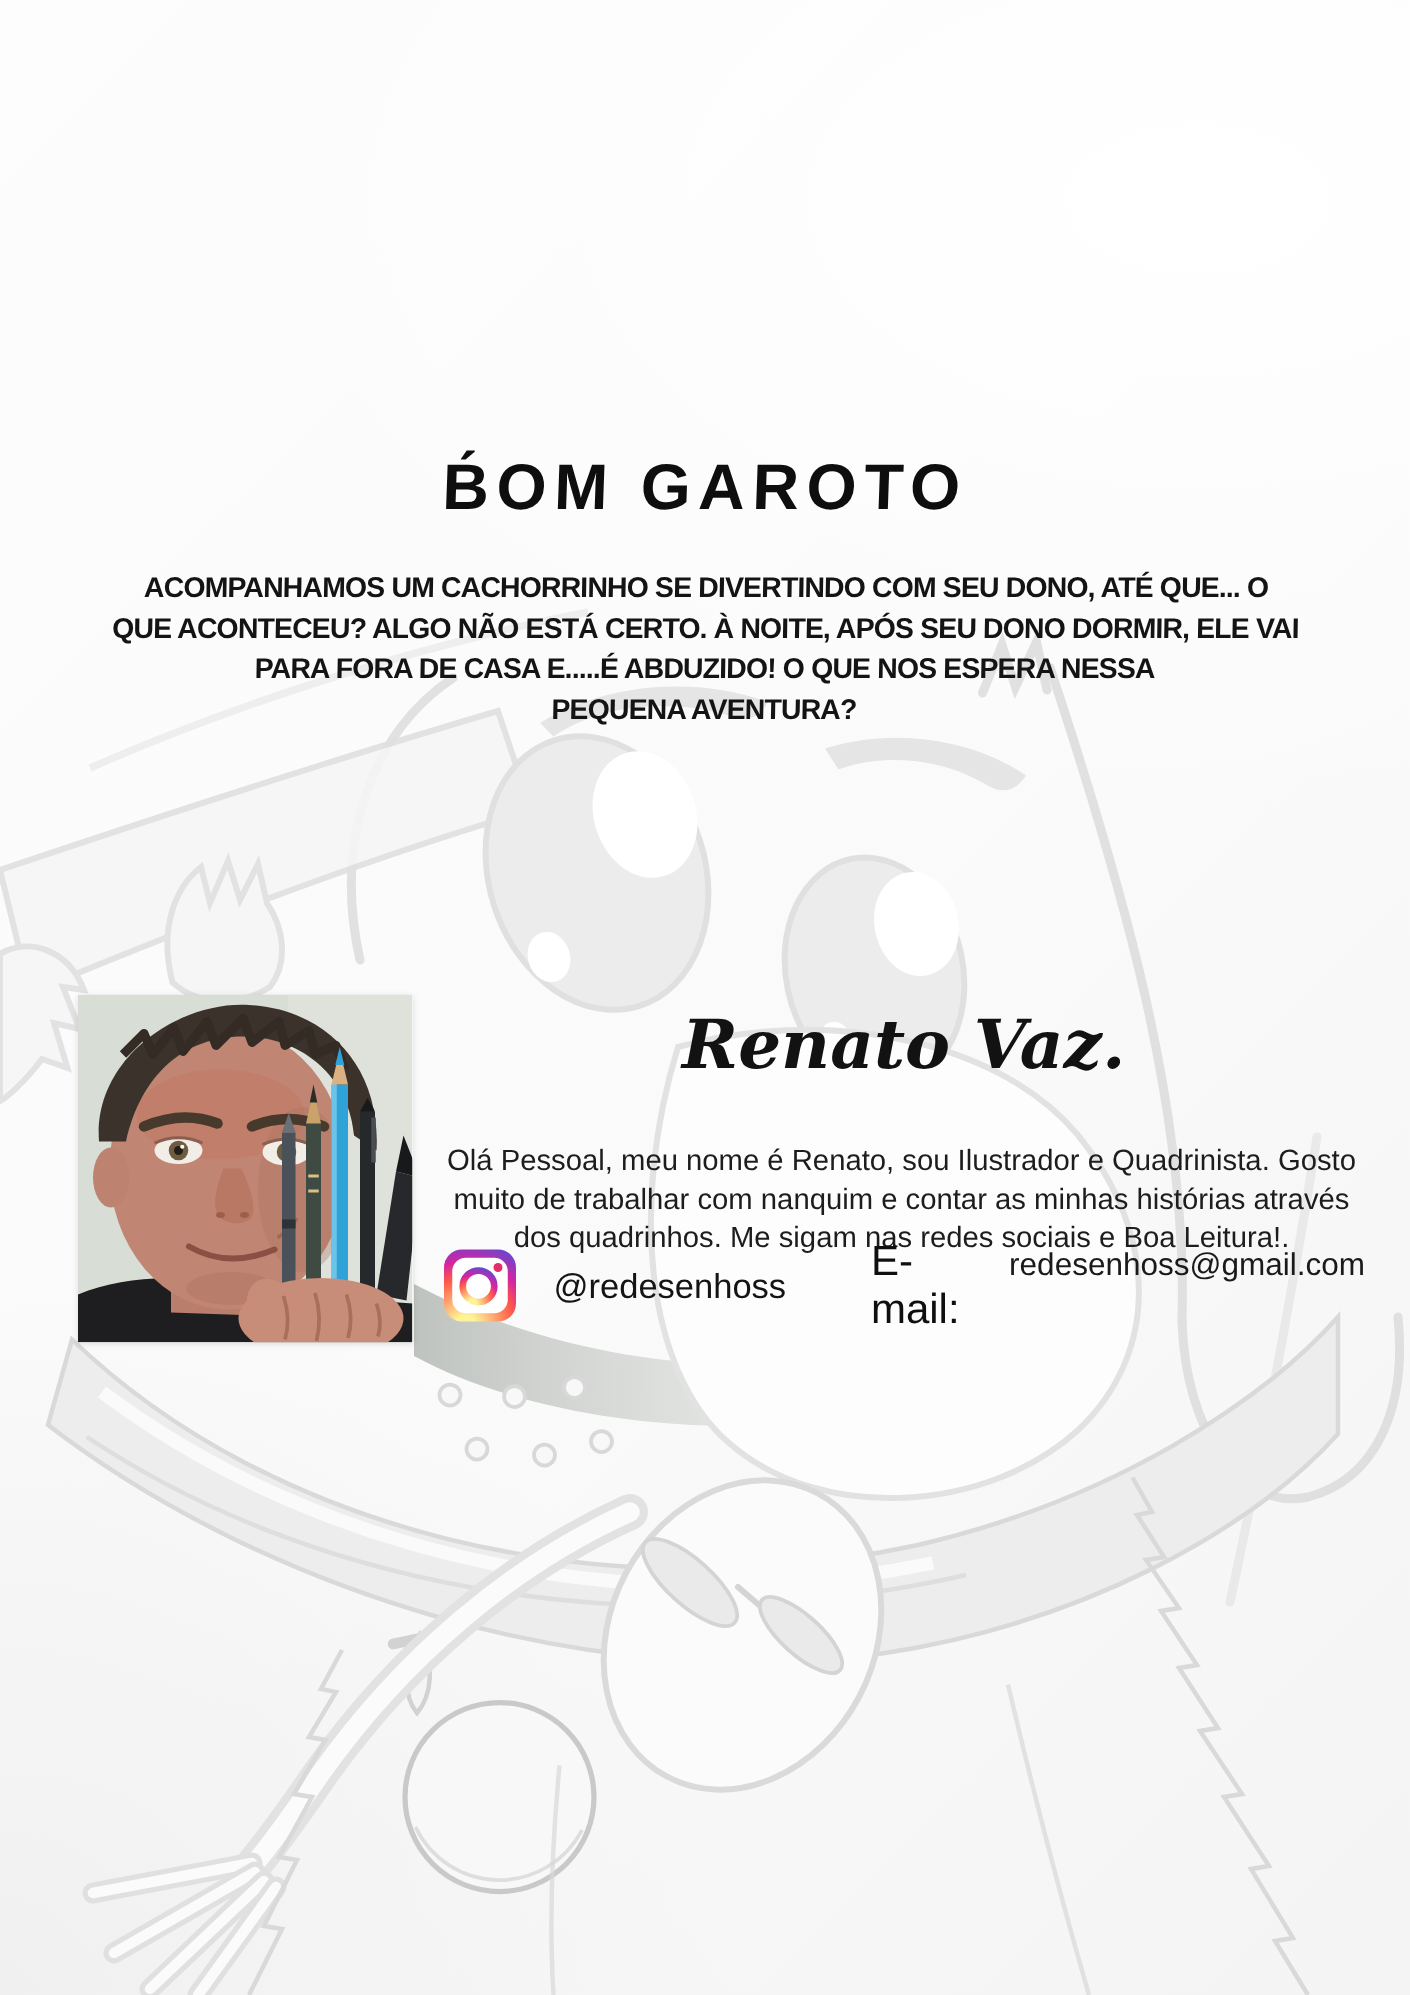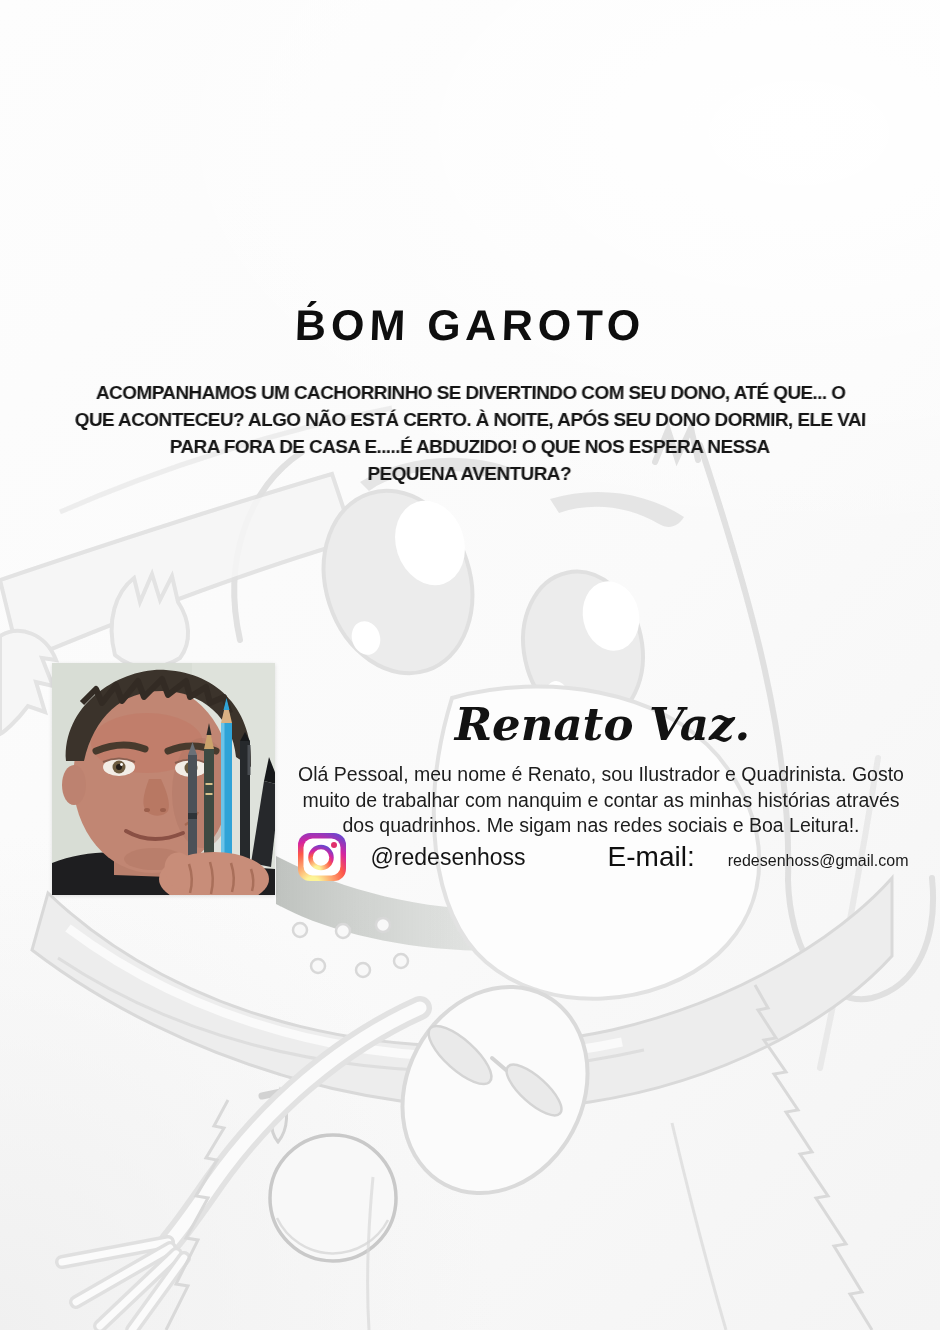--- a/index.html
+++ b/index.html
@@ -31,21 +31,21 @@
     white-space:pre-line;
     transform:skewX(-1deg);
   }
   .photo{
     position:absolute;left:52px;top:663px;width:223px;height:232px;
     box-shadow:0 1px 4px rgba(0,0,0,0.12);
     overflow:hidden;
   }
   .photo svg{display:block;width:100%;height:100%;}
   .author-name{
-    position:absolute;left:295px;top:698px;width:615px;
+    position:absolute;left:295px;top:670px;width:615px;
     text-align:center;
     font-family:"DejaVu Serif", serif;
     font-style:italic;font-weight:700;
     font-size:45px;color:#121212;
   }
   .author-bio{
     position:absolute;left:290px;top:736px;width:622px;
     text-align:center;
     font-size:19.5px;line-height:25.5px;color:#1d1d1d;
     white-space:pre-line;
@@ -53,21 +53,21 @@
   }
   .social-row{
     position:absolute;left:295px;top:830px;width:615px;height:54px;
     display:flex;align-items:center;justify-content:center;gap:24px;
   }
   .ig-icon{width:50px;height:50px;flex:0 0 auto;}
   .ig-handle{font-size:23px;color:#141414;}
   .social-spacer{width:34px;height:1px;}
   .email-wrap{display:flex;align-items:baseline;gap:7px;}
   .email-label{font-weight:400;font-size:28px;color:#0f0f0f;}
-  .email-address{font-size:16px;color:#1a1a1a;margin-left:26px;}
+  .email-address{font-size:21px;color:#1a1a1a;margin-left:26px;}
 </style>
 </head>
 <body>
 
 <div class="page">
 
   <svg class="bg-art" viewBox="0 0 940 1330" aria-hidden="true">
     <defs>
       <linearGradient id="chinGrad" x1="0" y1="0" x2="1" y2="0">
         <stop offset="0" stop-color="#9aa09a" stop-opacity="0.62"></stop>

